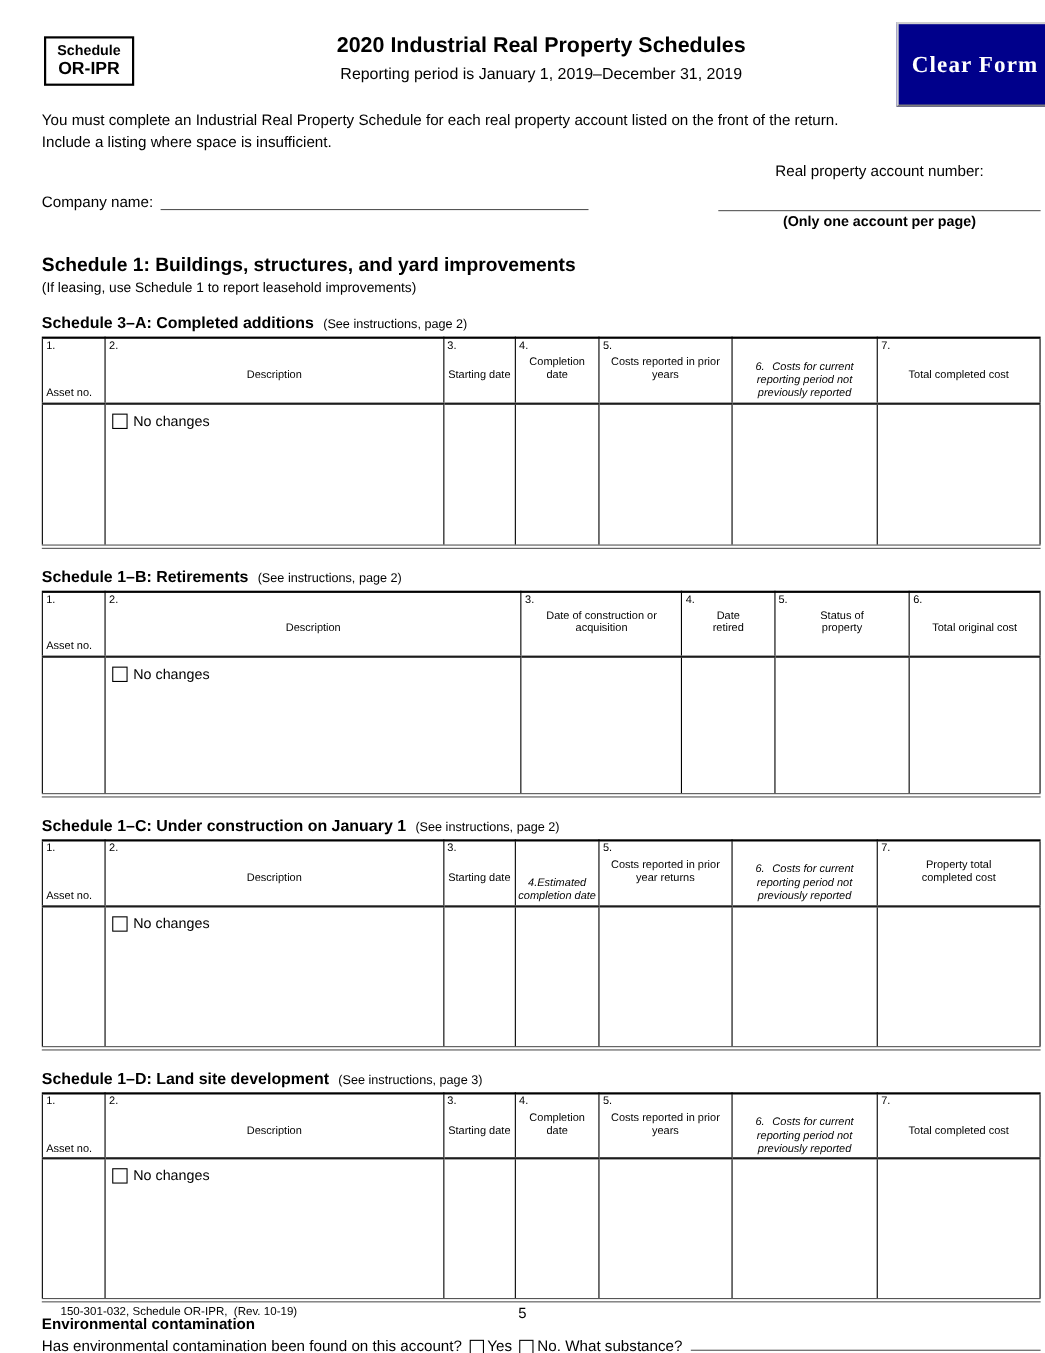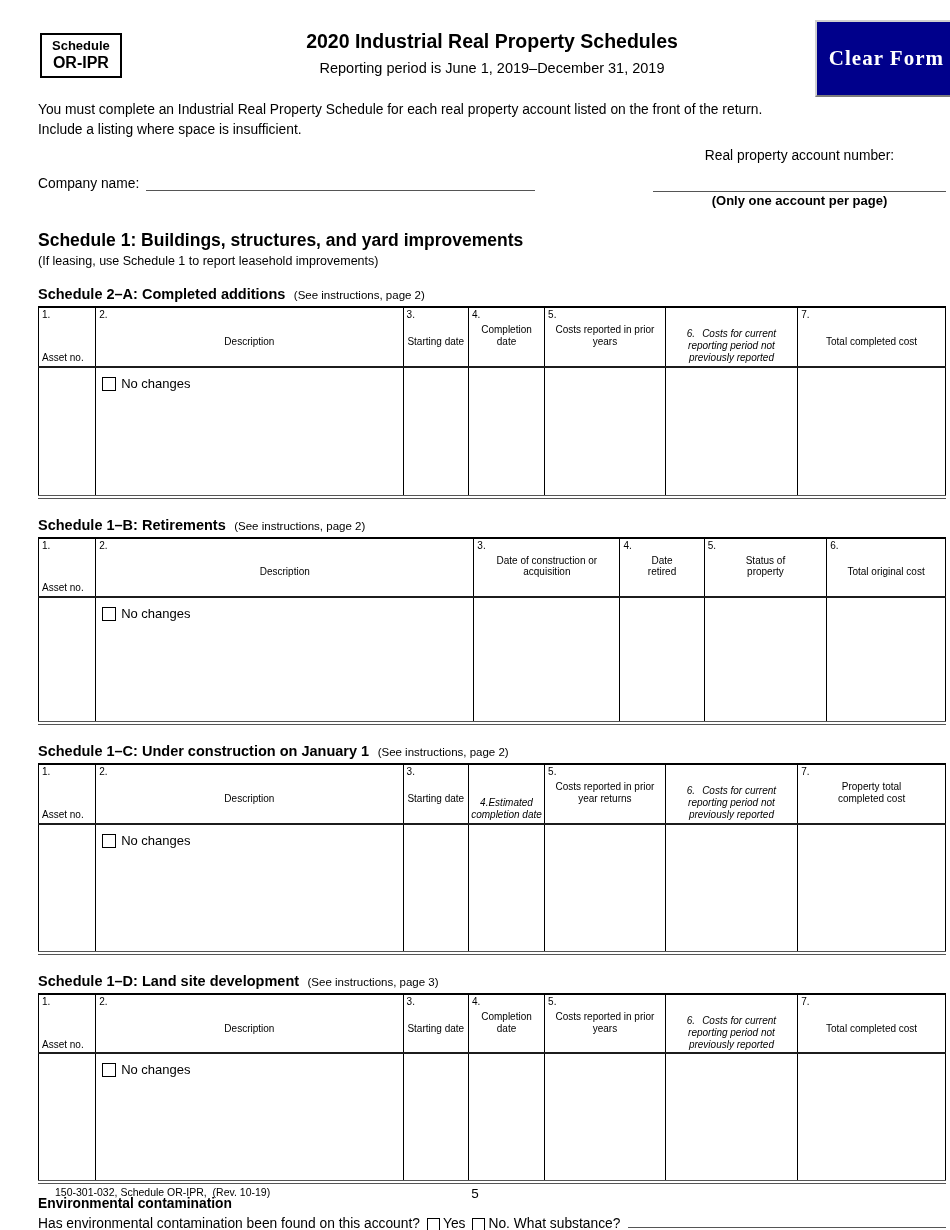--- a/index.html
+++ b/index.html
@@ -101,21 +101,21 @@
 
 <div class="content">
 
   <div class="header">
     <div class="schedule-box">
       <span class="sb1">Schedule</span>
       <span class="sb2">OR-IPR</span>
     </div>
     <div class="title-block">
       <div class="main-title">2020 Industrial Real Property Schedules</div>
-      <div class="subtitle">Reporting period is June 1, 2019–December 31, 2019</div>
+      <div class="subtitle">Reporting period is January 1, 2019–December 31, 2019</div>
     </div>
     <button class="clear-form-btn" style="background: rgb(0, 0, 139);">Clear Form</button>
   </div>
 
   <div class="intro">
     <div>You must complete an Industrial Real Property Schedule for each real property account listed on the front of the return.</div>
     <div>Include a listing where space is insufficient.</div>
   </div>
 
   <div class="company-row">
@@ -127,21 +127,21 @@
       <div class="account-label">Real property account number:</div>
       <div class="account-line"></div>
       <div class="account-note">(Only one account per page)</div>
     </div>
   </div>
 
   <div class="s1-heading">Schedule 1: Buildings, structures, and yard improvements</div>
   <div class="s1-subheading">(If leasing, use Schedule 1 to report leasehold improvements)</div>
 
   <div class="section-title">
-    <span class="st-main">Schedule 2–A: Completed additions</span>
+    <span class="st-main">Schedule 3–A: Completed additions</span>
     <span class="st-note">(See instructions, page 2)</span>
   </div>
   <div class="tablewrap">
     <table class="sched">
       <colgroup>
         <col style="width:6.3%">
           <col style="width:33.9%">
           <col style="width:7.2%">
           <col style="width:8.4%">
         <col style="width:13.3%">

